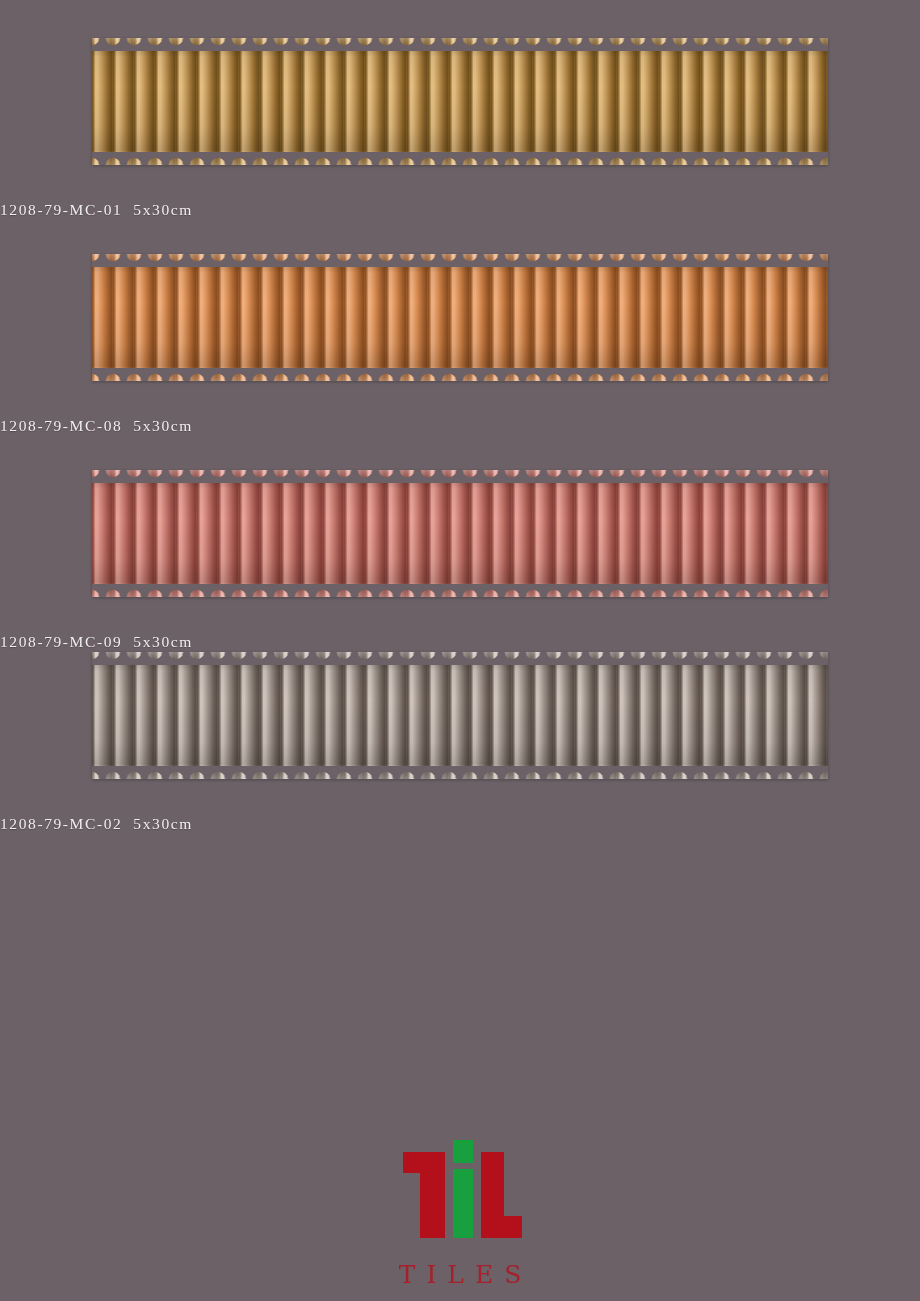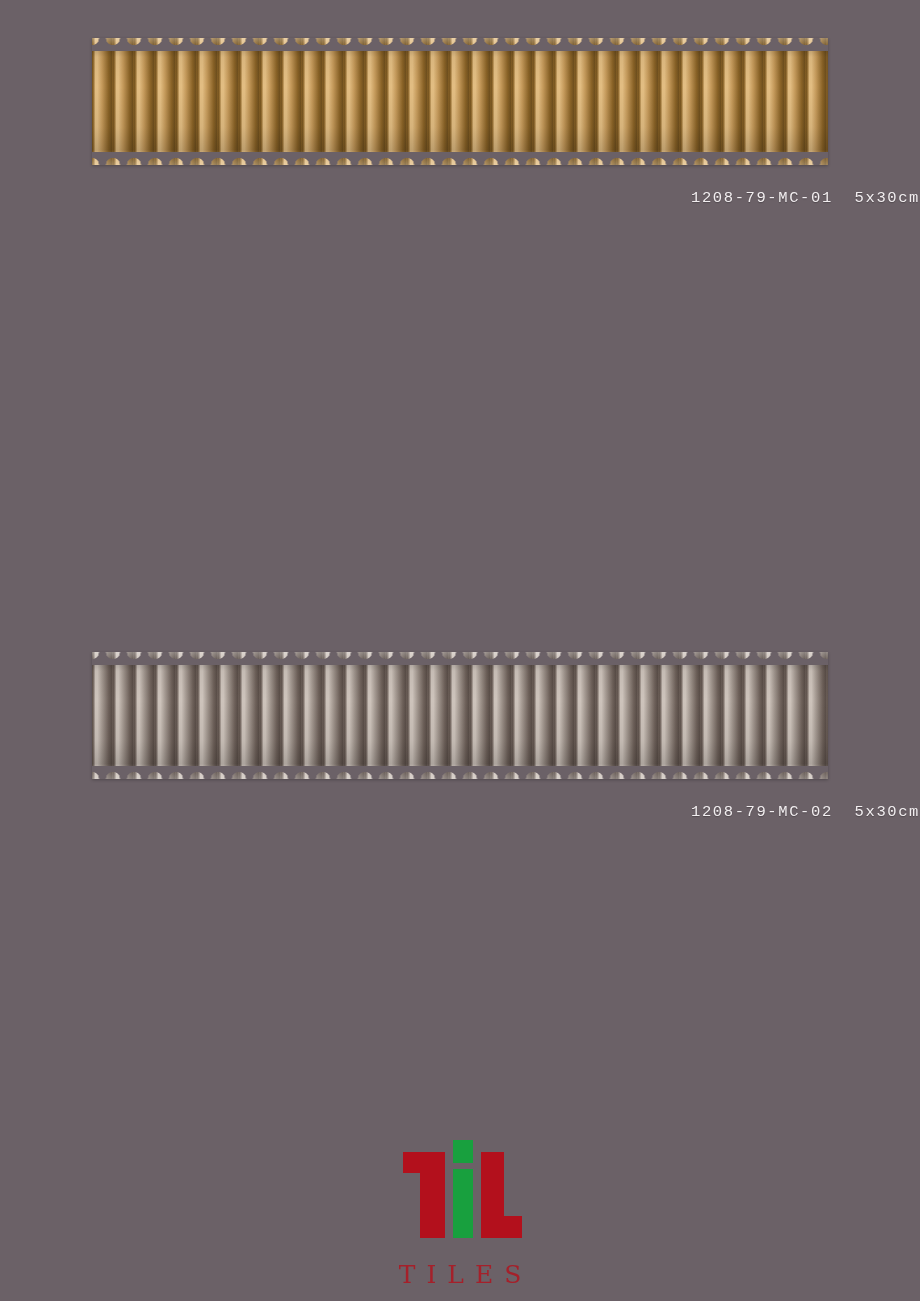--- a/index.html
+++ b/index.html
@@ -56,26 +56,26 @@
     position: absolute;
     left: 0;
     width: 100%;
     height: 13px;
     pointer-events: none;
   }
   .scallop-top { top: 0; }
   .scallop-bottom { bottom: 0; }
 
   .tile-caption {
-    text-align: right;
+    text-align: left;
     color: #f2eef0;
-    font-family: Liberation Mono, monospace;
+    font-family: Liberation Serif, serif;
     font-size: 15.5px;
     letter-spacing: 1.6px;
-    margin-top: 24px;
+    margin-top: 36px;
     white-space: pre;
     text-shadow: 0 1px 1px rgba(0,0,0,0.25);
   }
 
   
   .logo-area {
     position: absolute;
     left: 0;
     width: 920px;
     text-align: center;
@@ -139,21 +139,39 @@
   <div class="tile-block" style="top:38px">
     <div class="tile-sample" id="tile-0">
       <div class="flutes" style="background: repeating-linear-gradient(90deg, rgb(112, 80, 30) 0px, rgb(138, 99, 39) 1.2px, rgb(226, 189, 130) 3.5px, rgb(226, 189, 130) 5.5px, rgb(197, 154, 91) 10px, rgb(138, 99, 39) 16.5px, rgb(112, 80, 30) 19.6px, rgb(138, 99, 39) 20.2px, rgb(112, 80, 30) 21px);"></div>
       <div class="cap-shade" style="background: linear-gradient(rgba(255, 255, 255, 0.3) 0%, rgba(255, 255, 255, 0.16) 4%, rgba(0, 0, 0, 0.16) 9%, rgba(0, 0, 0, 0.04) 15%, rgba(255, 255, 255, 0) 38%, rgba(0, 0, 0, 0.05) 70%, rgba(0, 0, 0, 0.16) 88%, rgba(255, 255, 255, 0.12) 95%, rgba(255, 255, 255, 0.26) 100%);"></div>
       <div class="scallop-top" style="background: radial-gradient(10.92px 11px at 50% 0%, rgba(0, 0, 0, 0) 0px, rgba(0, 0, 0, 0) 63%, rgb(107, 97, 103) 66%, rgb(107, 97, 103) 100%) 10.5px 0px / 21px 13px repeat-x;"></div>
       <div class="scallop-bottom" style="background: radial-gradient(10.92px 11px at 50% 100%, rgba(0, 0, 0, 0) 0px, rgba(0, 0, 0, 0) 63%, rgb(107, 97, 103) 66%, rgb(107, 97, 103) 100%) 10.5px 0px / 21px 13px repeat-x;"></div>
     </div>
     <div class="tile-caption">1208-79-MC-01  5x30cm</div>
   </div>
 
+  <div class="tile-block" style="top:254px">
+    <div class="tile-sample" id="tile-1">
+      <div class="flutes" style="background: repeating-linear-gradient(90deg, rgb(138, 78, 34) 0px, rgb(163, 95, 44) 1.2px, rgb(238, 173, 124) 3.5px, rgb(238, 173, 124) 5.5px, rgb(217, 141, 83) 10px, rgb(163, 95, 44) 16.5px, rgb(138, 78, 34) 19.6px, rgb(163, 95, 44) 20.2px, rgb(138, 78, 34) 21px);"></div>
+      <div class="cap-shade" style="background: linear-gradient(rgba(255, 255, 255, 0.3) 0%, rgba(255, 255, 255, 0.16) 4%, rgba(0, 0, 0, 0.16) 9%, rgba(0, 0, 0, 0.04) 15%, rgba(255, 255, 255, 0) 38%, rgba(0, 0, 0, 0.05) 70%, rgba(0, 0, 0, 0.16) 88%, rgba(255, 255, 255, 0.12) 95%, rgba(255, 255, 255, 0.26) 100%);"></div>
+      <div class="scallop-top" style="background: radial-gradient(10.92px 11px at 50% 0%, rgba(0, 0, 0, 0) 0px, rgba(0, 0, 0, 0) 63%, rgb(107, 97, 103) 66%, rgb(107, 97, 103) 100%) 10.5px 0px / 21px 13px repeat-x;"></div>
+      <div class="scallop-bottom" style="background: radial-gradient(10.92px 11px at 50% 100%, rgba(0, 0, 0, 0) 0px, rgba(0, 0, 0, 0) 63%, rgb(107, 97, 103) 66%, rgb(107, 97, 103) 100%) 10.5px 0px / 21px 13px repeat-x;"></div>
+    </div>
+    <div class="tile-caption">1208-79-MC-08  5x30cm</div>
+  </div>
 
+  <div class="tile-block" style="top:470px">
+    <div class="tile-sample" id="tile-2">
+      <div class="flutes" style="background: repeating-linear-gradient(90deg, rgb(135, 65, 58) 0px, rgb(158, 81, 72) 1.2px, rgb(231, 161, 151) 3.5px, rgb(231, 161, 151) 5.5px, rgb(205, 128, 118) 10px, rgb(158, 81, 72) 16.5px, rgb(135, 65, 58) 19.6px, rgb(158, 81, 72) 20.2px, rgb(135, 65, 58) 21px);"></div>
+      <div class="cap-shade" style="background: linear-gradient(rgba(255, 255, 255, 0.3) 0%, rgba(255, 255, 255, 0.16) 4%, rgba(0, 0, 0, 0.16) 9%, rgba(0, 0, 0, 0.04) 15%, rgba(255, 255, 255, 0) 38%, rgba(0, 0, 0, 0.05) 70%, rgba(0, 0, 0, 0.16) 88%, rgba(255, 255, 255, 0.12) 95%, rgba(255, 255, 255, 0.26) 100%);"></div>
+      <div class="scallop-top" style="background: radial-gradient(10.92px 11px at 50% 0%, rgba(0, 0, 0, 0) 0px, rgba(0, 0, 0, 0) 63%, rgb(107, 97, 103) 66%, rgb(107, 97, 103) 100%) 10.5px 0px / 21px 13px repeat-x;"></div>
+      <div class="scallop-bottom" style="background: radial-gradient(10.92px 11px at 50% 100%, rgba(0, 0, 0, 0) 0px, rgba(0, 0, 0, 0) 63%, rgb(107, 97, 103) 66%, rgb(107, 97, 103) 100%) 10.5px 0px / 21px 13px repeat-x;"></div>
+    </div>
+    <div class="tile-caption">1208-79-MC-09  5x30cm</div>
+  </div>
 
   <div class="tile-block" style="top:652px">
     <div class="tile-sample" id="tile-3">
       <div class="flutes" style="background: repeating-linear-gradient(90deg, rgb(91, 79, 73) 0px, rgb(111, 98, 91) 1.2px, rgb(205, 195, 187) 3.5px, rgb(205, 195, 187) 5.5px, rgb(165, 154, 146) 10px, rgb(111, 98, 91) 16.5px, rgb(91, 79, 73) 19.6px, rgb(111, 98, 91) 20.2px, rgb(91, 79, 73) 21px);"></div>
       <div class="cap-shade" style="background: linear-gradient(rgba(255, 255, 255, 0.3) 0%, rgba(255, 255, 255, 0.16) 4%, rgba(0, 0, 0, 0.16) 9%, rgba(0, 0, 0, 0.04) 15%, rgba(255, 255, 255, 0) 38%, rgba(0, 0, 0, 0.05) 70%, rgba(0, 0, 0, 0.16) 88%, rgba(255, 255, 255, 0.12) 95%, rgba(255, 255, 255, 0.26) 100%);"></div>
       <div class="scallop-top" style="background: radial-gradient(10.92px 11px at 50% 0%, rgba(0, 0, 0, 0) 0px, rgba(0, 0, 0, 0) 63%, rgb(107, 97, 103) 66%, rgb(107, 97, 103) 100%) 10.5px 0px / 21px 13px repeat-x;"></div>
       <div class="scallop-bottom" style="background: radial-gradient(10.92px 11px at 50% 100%, rgba(0, 0, 0, 0) 0px, rgba(0, 0, 0, 0) 63%, rgb(107, 97, 103) 66%, rgb(107, 97, 103) 100%) 10.5px 0px / 21px 13px repeat-x;"></div>
     </div>
     <div class="tile-caption">1208-79-MC-02  5x30cm</div>
   </div>

